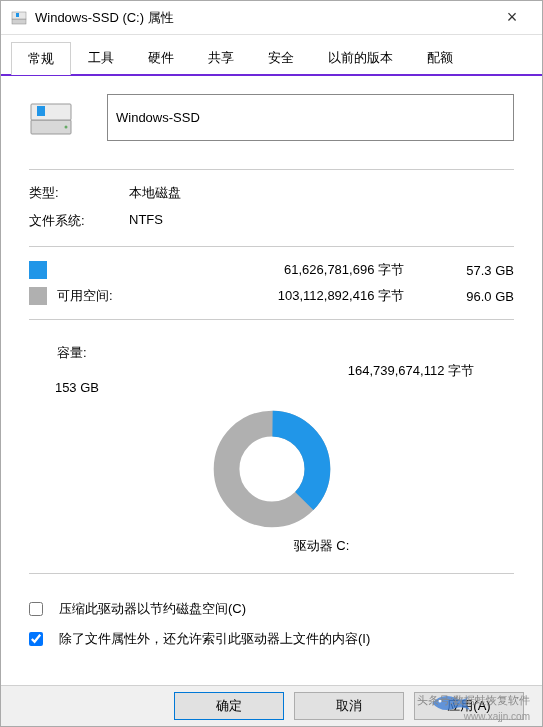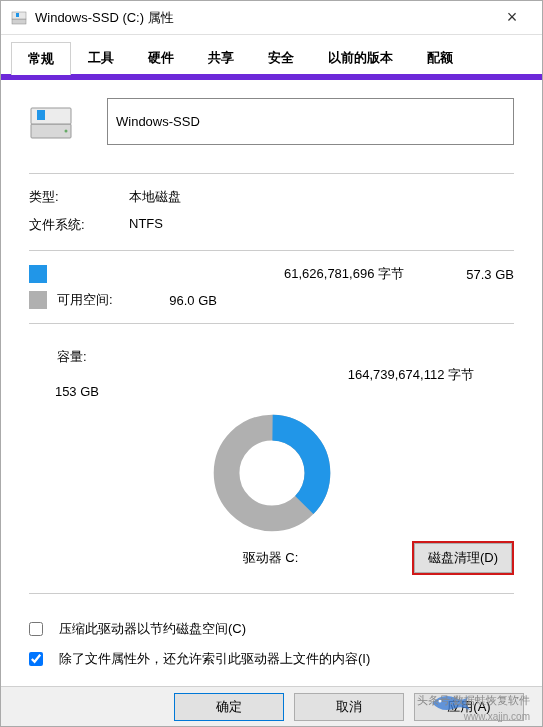--- a/index.html
+++ b/index.html
@@ -2,21 +2,21 @@
 <html><head>
 <meta charset="utf-8">
 <style>
   * { box-sizing: border-box; margin: 0; padding: 0; font-family: "Microsoft YaHei", "Segoe UI", sans-serif; }
   body { background: #fff; width: 543px; height: 727px; overflow: hidden; font-size: 13px; color: #000; }
   .window { width: 543px; height: 727px; border: 1px solid #aaa; background: #fff; display: flex; flex-direction: column; }
   .titlebar { height: 34px; display: flex; align-items: center; padding: 16px 10px; border-bottom: 1px solid #e0e0e0; }
   .titlebar .icon { width: 16px; height: 16px; margin-right: 8px; }
   .titlebar .title { flex: 1; font-size: 13px; }
   .titlebar .close { width: 40px; text-align: center; font-size: 18px; color: #333; cursor: pointer; }
-  .tabs { display: flex; padding: 6px 18px 0 10px; border-bottom: 6px solid #6d28d9; font-weight: bold; }
+  .tabs { display: flex; padding: 6px 18px 0 10px; border-bottom: 2px solid #6d28d9; }
   .tab { padding: 7px 16px; font-size: 13px; border: 1px solid transparent; border-bottom: none; cursor: pointer; position: relative; }
   .tab.active { border-color: #d0d0d0; background: #fff; top: 1px; }
   .content { flex: 1; padding: 18px 28px; display: flex; flex-direction: column; }
   .header-row { display: flex; align-items: center; margin-bottom: 22px; }
   .drive-icon { width: 44px; height: 40px; margin-right: 34px; }
   .drive-name-input { flex: 1; height: 47px; border: 1px solid #888; padding: 0 8px; font-size: 13px; }
   .sep { border: none; border-top: 1px solid #ccc; margin: 6px 0 14px 0; }
   .info-row { display: flex; margin-bottom: 10px; font-size: 13px; }
   .info-label { width: 100px; }
   .info-value { }
@@ -100,39 +100,39 @@
     <hr class="sep">
 
     <div class="space-row">
       <span class="swatch used"></span>
       <span class="space-bytes">61,626,781,696 字节</span>
       <span class="space-gb">57.3 GB</span>
     </div>
     <div class="space-row">
       <span class="swatch free"></span>
       <span class="space-label">可用空间:</span>
+      <span class="space-bytes">103,112,892,416 字节</span>
       <span class="space-gb">96.0 GB</span>
     </div>
 
     <hr class="sep">
 
     <div class="cap-row">
       <span class="cap-label">容量:</span>
       <span class="cap-bytes">164,739,674,112 字节</span>
       <span class="cap-gb">153 GB</span>
     </div>
 
     <div class="donut-wrap">
       <svg class="donut" viewBox="0 0 42 42">
         <circle cx="21" cy="21" r="15.9" fill="none" stroke="#b0b0b0" stroke-width="9"></circle>
         <circle cx="21" cy="21" r="15.9" fill="none" stroke="#2196e8" stroke-width="9" stroke-dasharray="37.4 62.6" stroke-dashoffset="25"></circle>
       </svg>
       <div class="drive-label-row">
         <span class="drive-label">驱动器 C:</span>
-        <button class="cleanup-btn">磁盘清理(D)</button>
       </div>
     </div>
 
     <hr class="sep" style="margin-top:18px">
 
     <label class="check-row">
       <input type="checkbox" style="">
       <span>压缩此驱动器以节约磁盘空间(C)</span>
     </label>
     <label class="check-row">

